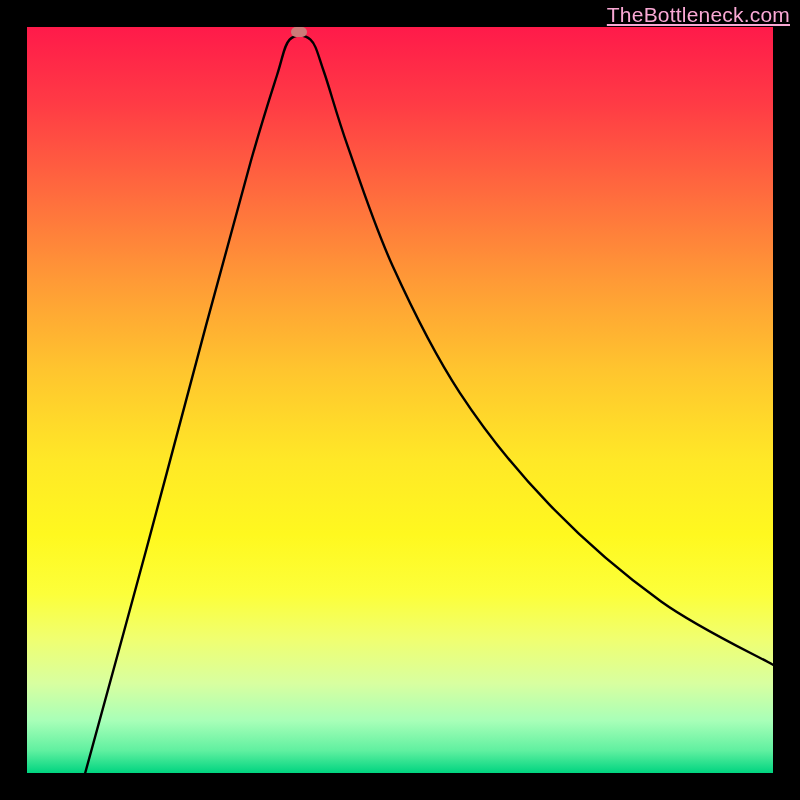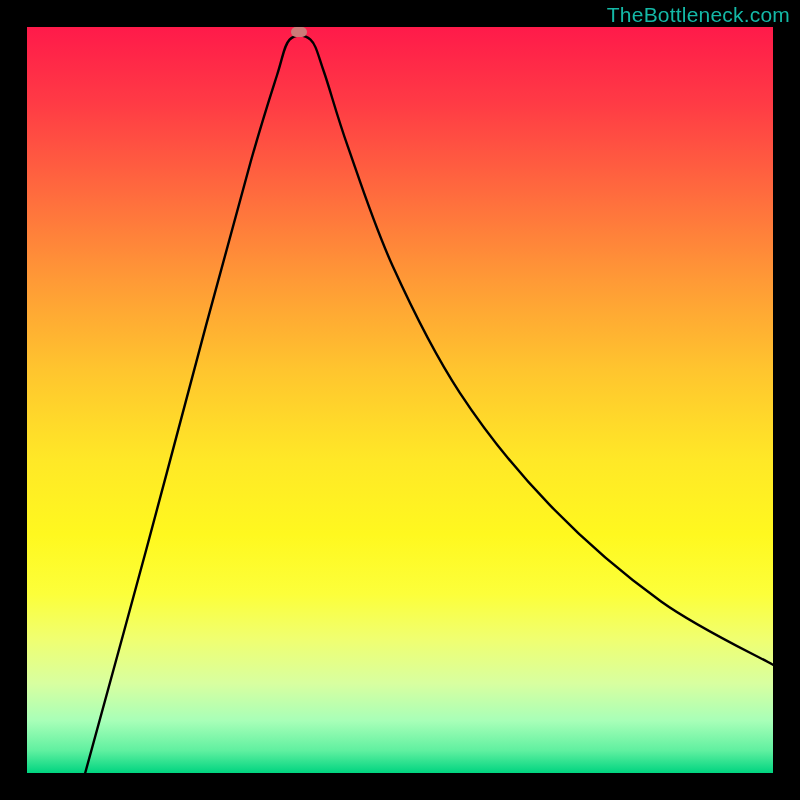--- a/index.html
+++ b/index.html
@@ -56,24 +56,25 @@
     width: 16px;
     height: 10px;
     background: #cc7a78;
     border-radius: 5px;
     transform: translate(-50%, -50%);
   }
   .watermark {
     position: absolute;
     top: 3px;
     right: 10px;
-    color: #14b8a6;
+    color: #f9a8d4;
     font-size: 21px;
     font-weight: 500;
     letter-spacing: 0.2px;
+    text-decoration: underline;
   }
 </style>
 </head>
 <body>
 
 <div class="frame">
   <div class="plot-area">
     <div class="gradient"></div>
     <svg class="curve" viewBox="0 0 746 746" preserveAspectRatio="none">
       <path id="curve-path" d="M 58.188 746 C 68.38333333333334 708.7 99.218 596.8 119.36 522.1999999999999 C 139.502 447.5999999999999 161.63333333333333 363.05333333333334 179.04 298.40000000000003 C 196.44666666666666 233.74666666666673 211.98833333333332 175.9316666666667 223.79999999999998 134.28000000000003 C 235.61166666666665 92.62833333333336 243.44466666666668 68.75633333333329 249.91000000000003 48.48999999999996 C 256.37533333333334 28.223666666666624 256.99700000000007 18.650000000000002 262.59200000000004 12.682000000000011 C 268.187 6.714000000000019 277.7606666666667 7.335666666666673 283.48 12.682000000000011 C 289.19933333333336 18.02833333333335 290.6913333333333 26.980333333333373 296.90799999999996 44.76000000000004 C 303.1246666666666 62.539666666666704 309.3413333333333 87.03333333333337 320.78 119.36000000000003 C 332.21866666666665 151.68666666666667 346.89000000000004 197.68999999999997 365.54 238.71999999999997 C 384.19 279.75 406.56999999999994 325.75333333333333 432.67999999999995 365.54 C 458.78999999999996 405.3266666666667 488.62999999999994 442.62666666666667 522.1999999999999 477.44 C 555.77 512.2533333333333 596.8 547.6883333333333 634.1 574.42 C 671.4000000000001 601.1516666666666 727.35 627.2616666666667 746 637.83 " fill="none" stroke="#000" stroke-width="2.4" stroke-linejoin="round" stroke-linecap="round"></path>

